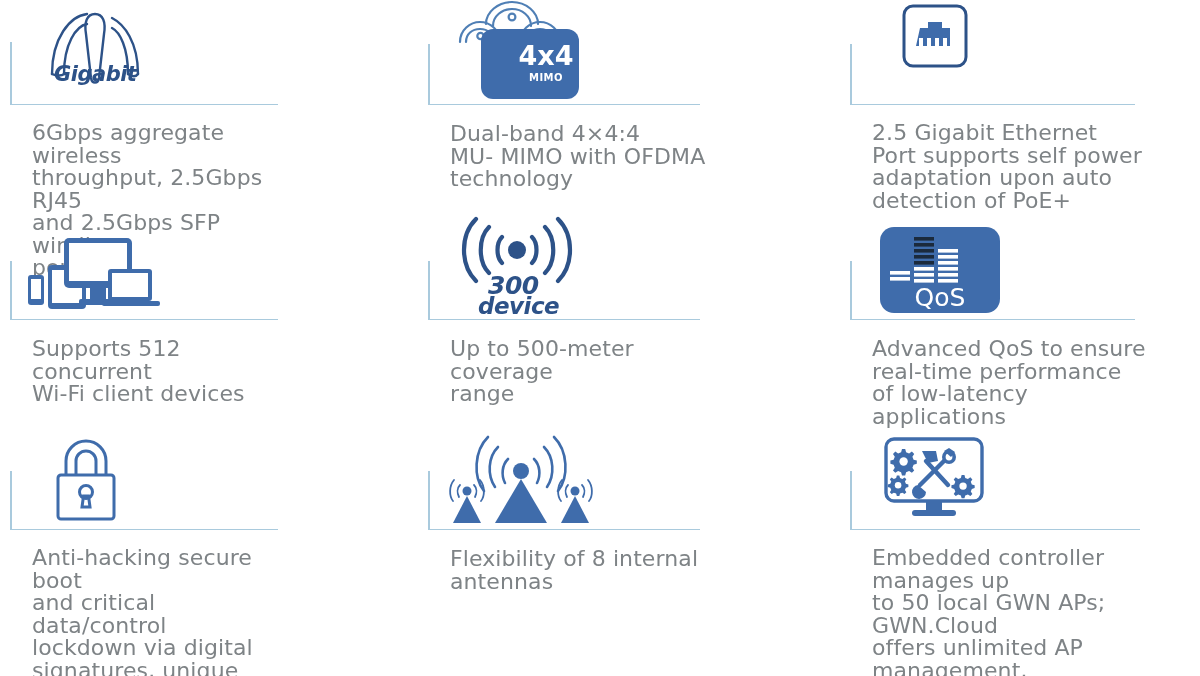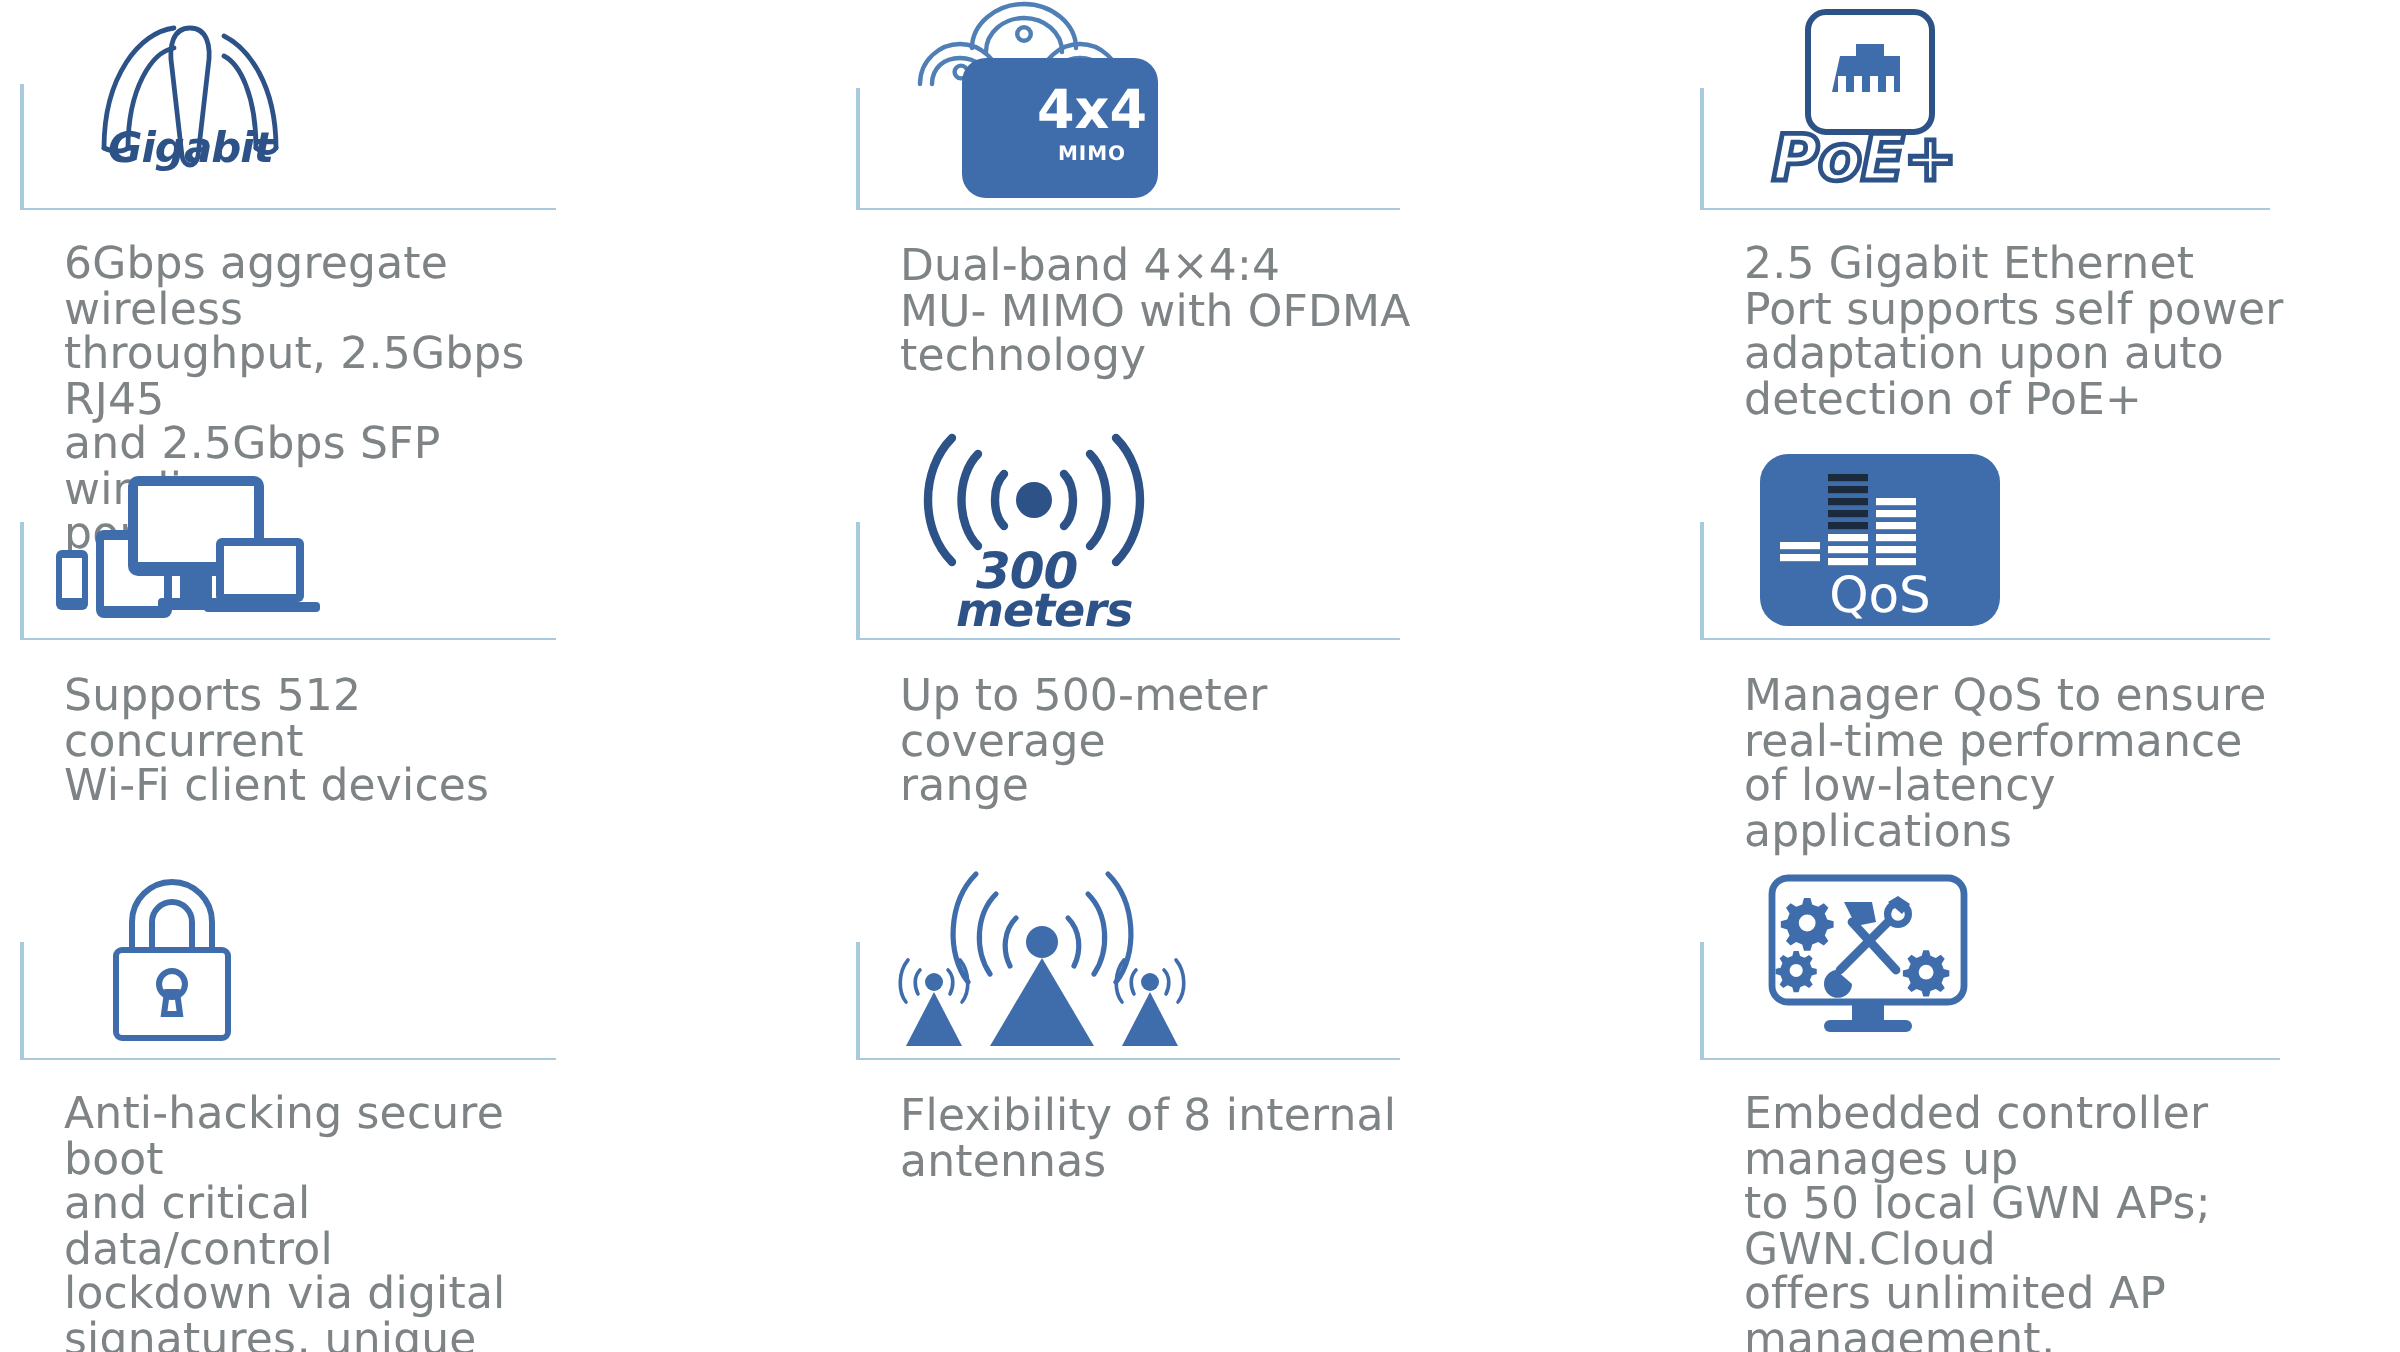--- a/index.html
+++ b/index.html
@@ -147,21 +147,20 @@
   </div>
 
   <div class="card col3 row1 w3">
     <div class="vrule" style="top:44px;height:60px;"></div>
     <div class="icon-wrap" style="left:30px;top:2px;height:96px;">
       <div style="position:relative;width:130px;height:96px;">
         <svg width="96" height="72" viewBox="0 0 96 72" style="position:absolute;left:10px;top:0;">
           <rect x="14" y="4" width="62" height="60" rx="9" ry="9" fill="none" stroke="#2d5288" stroke-width="3"></rect>
           <path d="M30 26 h8 v-6 h14 v6 h8 v18 h-3 v-8 h-4 v8 h-4 v-8 h-4 v8 h-4 v-8 h-4 v8 h-4 v-8 h-4 v8 h-3 Z" fill="#3f6cab"></path>
         </svg>
-        <div class="wordmark" style="position:absolute;left:6px;top:58px;font-size:32px;color:#fff;-webkit-text-stroke:2.4px #2d5288;">PoE+</div>
       </div>
     </div>
     <div class="hrule" style="top:104px;width:285px;"></div>
     <div class="desc" style="top:122px;width:295px;">2.5 Gigabit Ethernet
 Port supports self power
 adaptation upon auto
 detection of PoE+</div>
   </div>
 
   <div class="card col1 row2 w1">
@@ -197,21 +196,21 @@
             <circle cx="63" cy="35" r="9" fill="#2d5288" stroke="none"></circle>
             <path d="M48 22 C42 28 42 42 48 48"></path>
             <path d="M78 22 C84 28 84 42 78 48"></path>
             <path d="M35 12 C24 23 24 47 35 58"></path>
             <path d="M91 12 C102 23 102 47 91 58"></path>
             <path d="M22 4 C6 20 6 50 22 66"></path>
             <path d="M104 4 C120 20 120 50 104 66"></path>
           </g>
         </svg>
         <div class="wordmark" style="position:absolute;left:38px;top:58px;font-size:25px;line-height:25px;text-align:center;">300</div>
-        <div class="wordmark" style="position:absolute;left:28px;top:80px;font-size:23px;line-height:23px;">meters</div>
+        <div class="wordmark" style="position:absolute;left:28px;top:80px;font-size:23px;line-height:23px;">device</div>
       </div>
     </div>
     <div class="hrule" style="top:104px;width:272px;"></div>
     <div class="desc" style="top:123px;width:266px;">Up to 500-meter coverage
 range</div>
   </div>
 
   <div class="card col3 row2 w3">
     <div class="vrule" style="top:46px;height:58px;"></div>
     <div class="icon-wrap" style="left:30px;top:6px;height:92px;">
@@ -233,21 +232,21 @@
             <rect x="50" y="26" width="20" height="3.6" fill="#ffffff"></rect>
             <rect x="50" y="32" width="20" height="3.6" fill="#ffffff"></rect>
             <rect x="50" y="38" width="20" height="3.6" fill="#ffffff"></rect>
             <rect x="50" y="44" width="20" height="3.6" fill="#ffffff"></rect>
           </g>
         </svg>
         <div style="position:absolute;left:0;right:0;top:56px;text-align:center;font-size:25px;">QoS</div>
       </div>
     </div>
     <div class="hrule" style="top:104px;width:285px;"></div>
-    <div class="desc" style="top:123px;width:295px;">Manager QoS to ensure
+    <div class="desc" style="top:123px;width:295px;">Advanced QoS to ensure
 real-time performance
 of low-latency applications</div>
   </div>
 
   <div class="card col1 row3 w1">
     <div class="vrule" style="top:46px;height:58px;"></div>
     <div class="icon-wrap" style="left:30px;top:6px;height:92px;">
       <svg width="92" height="90" viewBox="0 0 92 90">
         <g fill="none" stroke="#3f6cab" stroke-width="3">
           <path d="M26 42 V28 a20 20 0 0 1 40 0 V42"></path>

